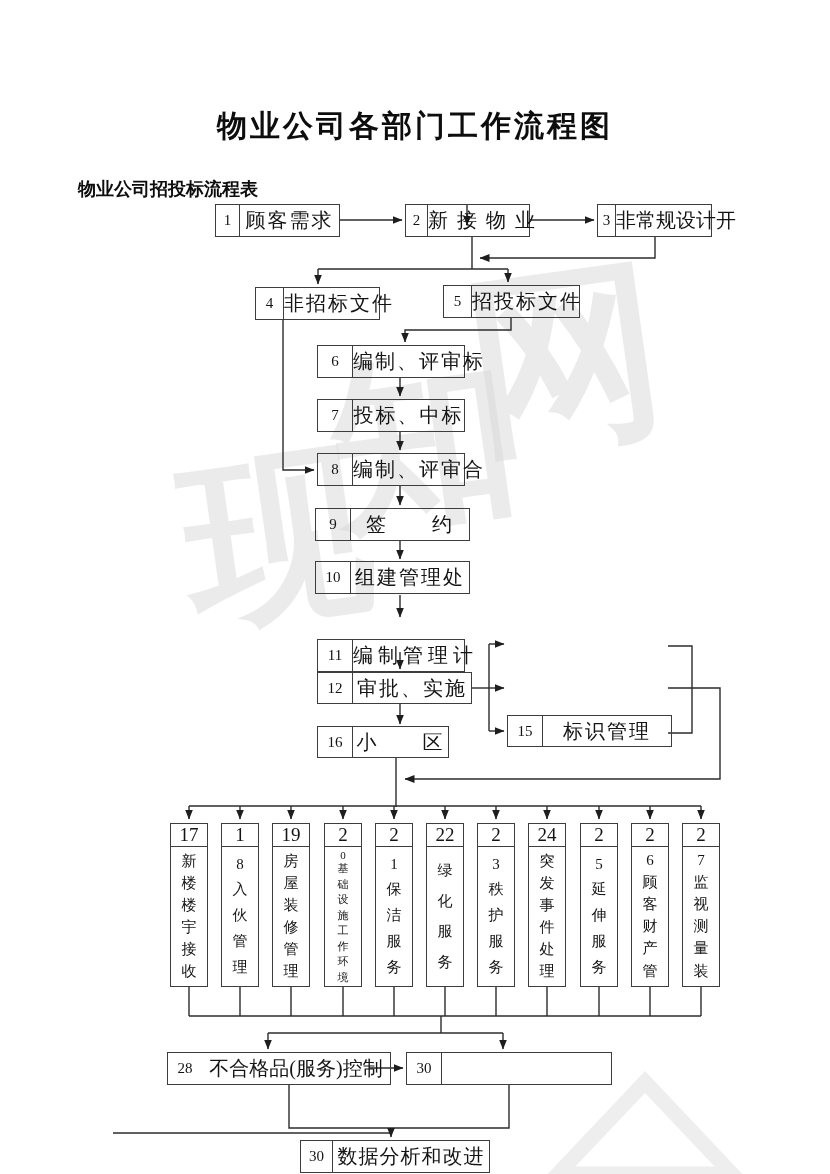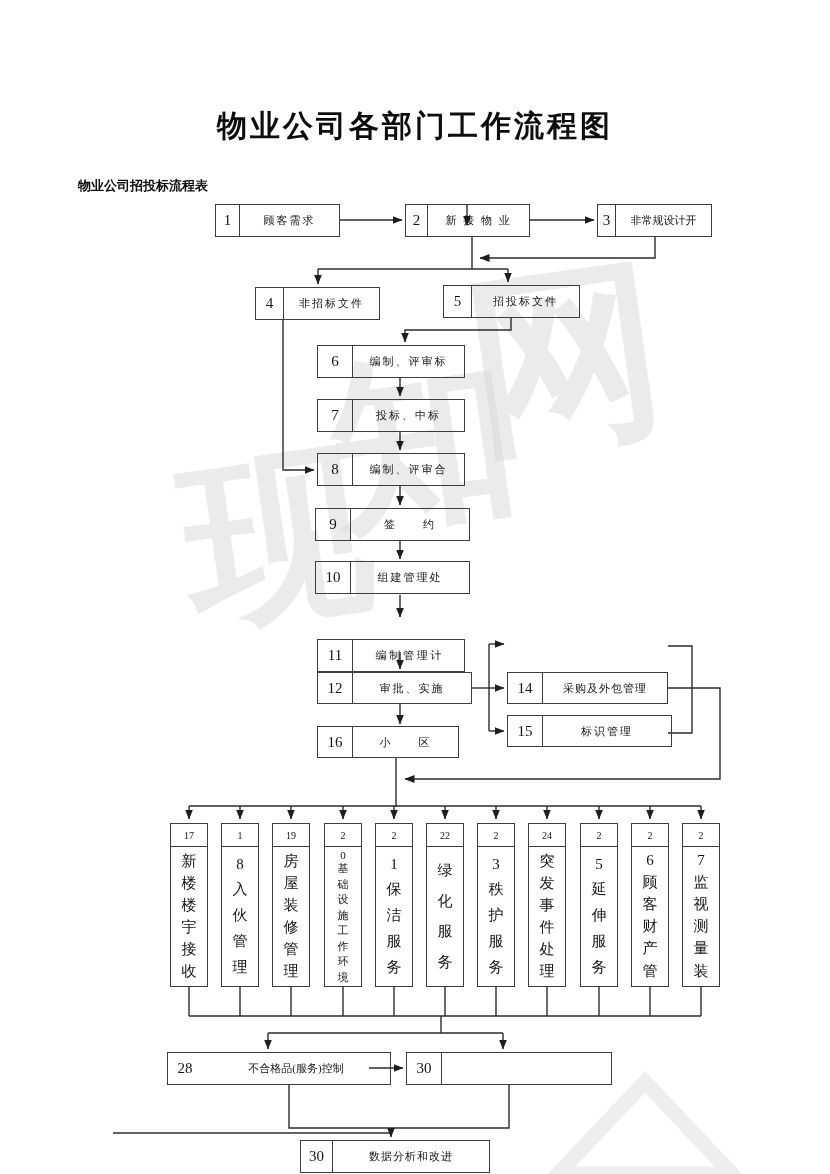--- a/index.html
+++ b/index.html
@@ -3,42 +3,42 @@
 <meta charset="utf-8">
 <style>
   html,body{margin:0;padding:0;background:#fff;}
   .page{position:relative;width:830px;height:1174px;background:#fff;overflow:hidden;
         font-family:"Liberation Serif","DejaVu Serif",serif;color:#141414;}
   .page-title{position:absolute;left:0;top:106px;width:830px;text-align:center;
         font-family:"Liberation Sans","DejaVu Sans",sans-serif;font-weight:700;
         font-size:30px;letter-spacing:3px;color:#0d0d0d;z-index:3;}
   .page-subtitle{position:absolute;left:78px;top:177px;
         font-family:"Liberation Sans","DejaVu Sans",sans-serif;font-weight:700;
-        font-size:13px;color:#0d0d0d;z-index:3;}
+        font-size:18px;color:#0d0d0d;z-index:3;}
   
   .wm{position:absolute;z-index:1;font-weight:700;color:#d9d9d9;opacity:.5;
       font-family:"Liberation Serif","DejaVu Serif",serif;transform:rotate(-8deg);
       pointer-events:none;user-select:none;}
   .wm1{left:185px;top:415px;font-size:185px;}
   .wm2{left:330px;top:318px;font-size:185px;}
   .wm3{left:468px;top:228px;font-size:195px;}
   svg.connectors{position:absolute;left:0;top:0;z-index:2;}
   
   .box{position:absolute;z-index:3;border:1.3px solid #3d3d3d;background:transparent;
        box-sizing:border-box;display:flex;align-items:stretch;}
   .box .num{border-right:1.3px solid #3d3d3d;display:flex;align-items:center;
        justify-content:center;font-size:15px;flex:0 0 auto;}
   .box .lbl{flex:1;display:flex;align-items:center;justify-content:center;
-       font-size:11px;letter-spacing:2px;white-space:nowrap;}
+       font-size:20px;letter-spacing:2px;white-space:nowrap;}
   
   .col{position:absolute;z-index:3;top:823px;width:38px;height:164px;
        border:1.3px solid #3d3d3d;box-sizing:border-box;display:flex;
        flex-direction:column;background:transparent;}
   .col .cnum{flex:0 0 22px;border-bottom:1.3px solid #3d3d3d;display:flex;
-       align-items:center;justify-content:center;font-size:10px;}
+       align-items:center;justify-content:center;font-size:19px;}
   .col .cbody{flex:1;display:flex;flex-direction:column;align-items:center;
        justify-content:space-evenly;font-size:15px;padding:2px 0;}
   .col.small .cbody{font-size:11px;padding:1px 0;}
 </style>
 </head>
 <body>
 
 <div class="page">
 
   <span class="wm wm1">现</span>
@@ -161,29 +161,25 @@
     <span class="lbl">组建管理处</span>
   </div>
   <div class="box" style="left:317px;top:639px;width:148px;height:33px">
     <span class="num" style="width:34px">11</span>
     <span class="lbl" style="letter-spacing:0">编 制 管 理 计</span>
   </div>
   <div class="box" style="left:317px;top:672px;width:155px;height:32px">
     <span class="num" style="width:34px">12</span>
     <span class="lbl">审批、实施</span>
   </div>
-  <div class="box" style="left:317px;top:726px;width:142px;height:32px">
+  <div class="box" style="left:317px;top:726px;width:132px;height:32px">
     <span class="num" style="width:34px">16</span>
     <span class="lbl">小　　区</span>
   </div>
 
-  <div class="box" style="left:507px;top:672px;width:161px;height:32px">
-    <span class="num" style="width:34px">14</span>
-    <span class="lbl" style="letter-spacing:1px">采购及外包管理</span>
-  </div>
   <div class="box" style="left:507px;top:715px;width:165px;height:32px">
     <span class="num" style="width:34px">15</span>
     <span class="lbl">标识管理</span>
   </div>
 
   <div class="col" style="left:170px">
     <div class="cnum">17</div>
     <div class="cbody">
         <span>新</span>
         <span>楼</span>

